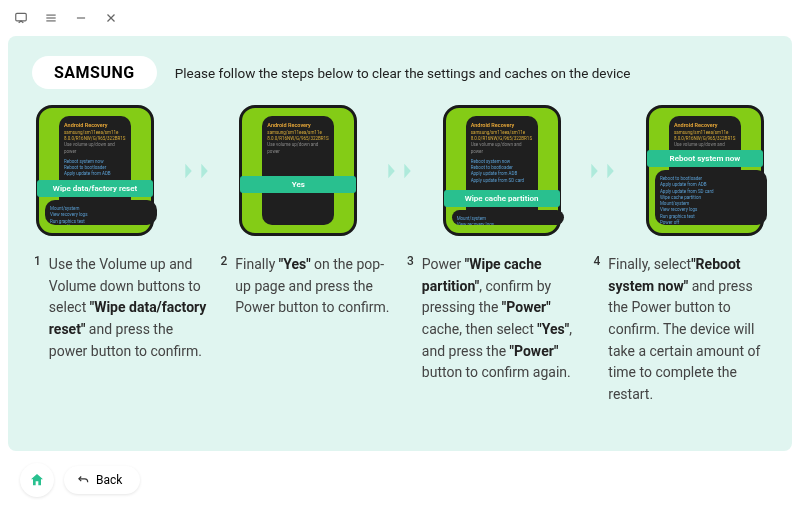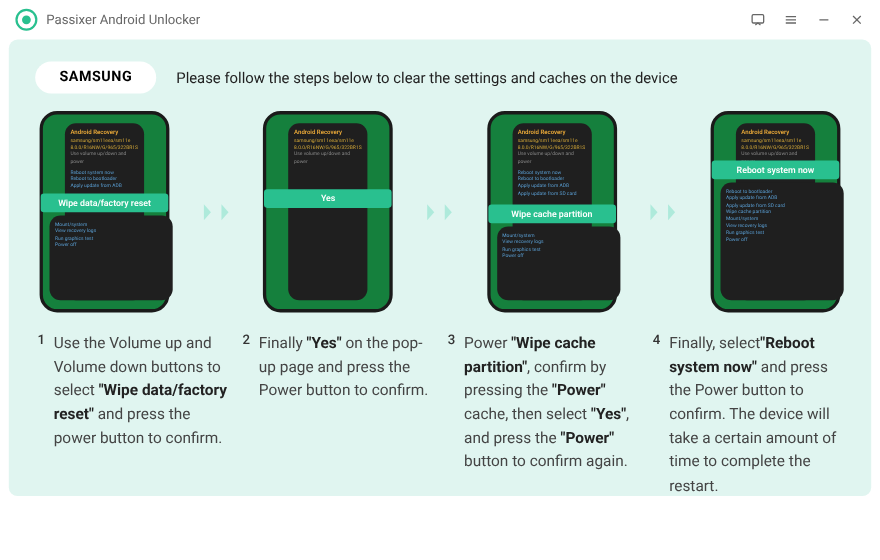--- a/index.html
+++ b/index.html
@@ -6,24 +6,24 @@
 body{width:800px;height:509px;background:#fff;overflow:hidden;position:relative}
 .titlebar{height:36px;display:flex;align-items:center;padding:0 14px;justify-content:space-between}
 .title-left{display:flex;align-items:center;gap:8px}
 .logo{width:20px;height:20px;border-radius:50%;border:2px solid #29c08f;position:relative;display:flex;align-items:center;justify-content:center}
 .logo::before{content:"";width:8px;height:8px;background:#29c08f;border-radius:50%}
 .title-text{font-size:12px;color:#666}
 .title-right{display:flex;align-items:center;gap:16px}
 .tb-icon{width:14px;height:14px;display:flex;align-items:center;justify-content:center;color:#666;cursor:pointer}
 .content{background:#e0f5f0;margin:0 8px;border-radius:8px;height:415px;padding:20px 24px 16px;position:relative}
 .header-row{display:flex;align-items:center;gap:18px;margin-bottom:16px}
-.brand-badge{background:#fff;border-radius:18px;padding:7px 22px;font-weight:700;font-size:13px;letter-spacing:0.5px}
+.brand-badge{background:#fff;border-radius:18px;padding:7px 22px;font-weight:700;font-size:16px;letter-spacing:0.5px}
 .instruction{font-size:13.5px;font-weight:400;color:#222}
 .phones-row{display:flex;align-items:center;justify-content:space-between;padding:0 4px;margin-bottom:18px}
-.phone{width:118px;height:183px;background:#15803d;border-radius:16px;padding:8px 20px;position:relative;border:3px solid #1a1a1a}
+.phone{width:118px;height:131px;background:#84cc16;border-radius:16px;padding:8px 20px;position:relative;border:3px solid #1a1a1a}
 .phone-screen{width:100%;height:100%;background:#1f1f1f;border-radius:10px;padding:6px 5px;overflow:hidden;font-size:5px;line-height:1.4}
 .rec-title{color:#e8a838;font-weight:600;font-size:5.5px}
 .rec-line{color:#888;font-size:4.5px}
 .rec-yellow{color:#d4a838;font-size:4.5px}
 .rec-blue{color:#5a9fd4;font-size:4.5px}
 .highlight-band{position:absolute;left:-2px;right:-2px;background:#29c08f;color:#fff;font-size:8px;font-weight:600;text-align:center;padding:4px 0;border-radius:3px}
 .arrows{display:flex;gap:2px;color:#aeeadb}
 .arrows svg{width:14px;height:22px}
 .steps-row{display:flex;gap:14px;padding:0 2px}
 .step{flex:1;display:flex;gap:8px}
@@ -33,24 +33,20 @@
 .footer{position:absolute;bottom:12px;left:20px;right:20px;display:flex;align-items:center;justify-content:space-between}
 .footer-left{display:flex;gap:10px;align-items:center}
 .home-btn{width:34px;height:34px;background:#fff;border-radius:50%;display:flex;align-items:center;justify-content:center;cursor:pointer;box-shadow:0 1px 3px rgba(0,0,0,0.1)}
 .back-btn{background:#fff;border-radius:17px;padding:7px 18px 7px 12px;display:flex;align-items:center;gap:6px;font-size:12px;cursor:pointer;box-shadow:0 1px 3px rgba(0,0,0,0.1)}
 .next-btn{background:#29c08f;color:#fff;border-radius:20px;padding:10px 34px;font-size:13px;font-weight:600;cursor:pointer}
 </style>
 </head>
 <body>
 
 <div class="titlebar">
-  <div class="title-left">
-    <div class="logo"></div>
-    <span class="title-text">Passixer Android Unlocker</span>
-  </div>
   <div class="title-right">
     <span class="tb-icon">
         <svg viewBox="0 0 24 24" fill="none" stroke="currentColor" stroke-width="2">
           <rect x="3" y="4" width="18" height="13" rx="2"></rect>
           <path d="M8 20l4-3 4 3"></path>
         </svg>
       </span>
     <span class="tb-icon">
         <svg viewBox="0 0 24 24" fill="none" stroke="currentColor" stroke-width="2">
           <line x1="4" y1="7" x2="20" y2="7"></line>
@@ -192,13 +188,27 @@
       <div class="step-text"><span>Power </span><b>"Wipe cache partition"</b><span>, confirm by pressing the </span><b>"Power"</b><span> cache, then select </span><b>"Yes"</b><span>, and press the </span><b>"Power"</b><span> button to confirm again.</span></div>
     </div>
     <div class="step">
       <div class="step-num">4</div>
       <div class="step-text"><span>Finally, select</span><b>"Reboot system now"</b><span> and press the Power button to confirm. The device will take a certain amount of time to complete the restart.</span></div>
     </div>
   </div>
 </div>
 
 <div class="footer">
+  <div class="footer-left">
+    <div class="home-btn">
+      <svg width="16" height="16" viewBox="0 0 24 24" fill="#29c08f">
+          <path d="M12 3l9 8h-3v9h-4v-6h-4v6H6v-9H3z"></path>
+        </svg>
+    </div>
+    <div class="back-btn">
+      <svg width="14" height="14" viewBox="0 0 24 24" fill="none" stroke="#333" stroke-width="2">
+          <path d="M9 14l-4-4 4-4"></path>
+          <path d="M5 10h10a5 5 0 015 5v1"></path>
+        </svg>
+      <span>Back</span>
+    </div>
+  </div>
 </div>
 
 </body></html>

